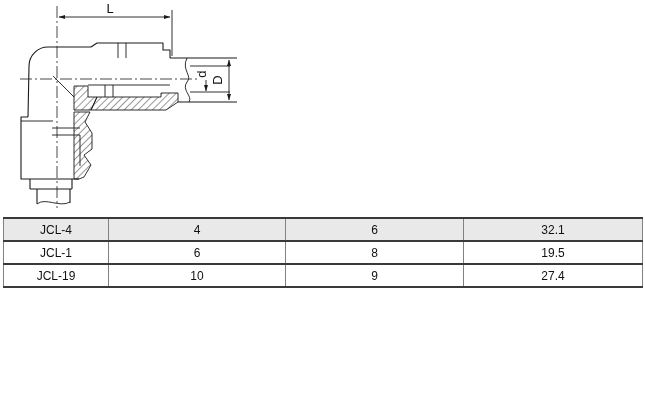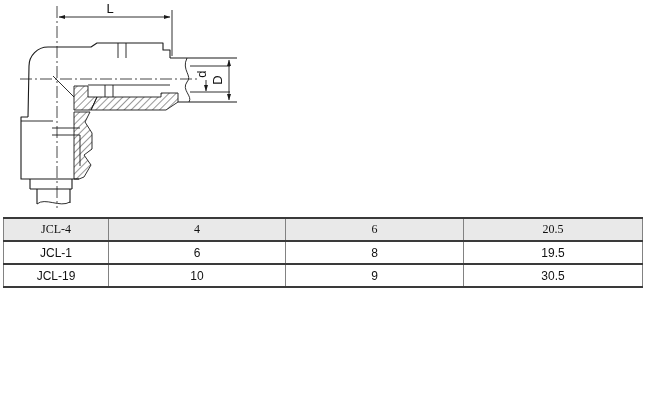--- a/index.html
+++ b/index.html
@@ -23,21 +23,21 @@
     font-size:12px;color:#111;
   }
   .spec-table td{
     border-left:1px solid #828282;border-right:1px solid #828282;
     border-top:2px solid #3a3a3a;border-bottom:2px solid #3a3a3a;
     text-align:center;vertical-align:middle;padding:0;
     overflow:hidden;white-space:nowrap;
   }
   .spec-table tr.header td{background:#dbe7f2;height:52px;}
   .spec-table tr.data td{height:21px;background:#ffffff;}
-  .spec-table tr.alt td{background:#e9e9e9;font-family:Liberation Serif, serif;}
+  .spec-table tr.alt td{background:#e9e9e9;}
   .hline{line-height:16px;font-size:13px;}
   .hline-latin{line-height:16px;font-size:12px;}
 </style>
 </head>
 <body>
 
 <div class="drawing-wrap">
   <svg width="645" height="216" viewBox="0 0 645 216">
     <defs>
       <pattern id="hatch" patternUnits="userSpaceOnUse" width="5" height="5" patternTransform="rotate(45)">
@@ -109,28 +109,28 @@
       <col style="width:177px">
       <col style="width:178px">
       <col style="width:179px">
   </colgroup>
   <tbody>
 
     <tr class="data alt">
       <td>JCL-4</td>
       <td>4</td>
       <td>6</td>
-      <td>20.5</td>
+      <td>32.1</td>
     </tr>
     <tr class="data">
       <td>JCL-1</td>
       <td>6</td>
       <td>8</td>
       <td>19.5</td>
     </tr>
     <tr class="data">
       <td>JCL-19</td>
       <td>10</td>
       <td>9</td>
-      <td>30.5</td>
+      <td>27.4</td>
     </tr>
   </tbody>
 </table>
 
 </body></html>

